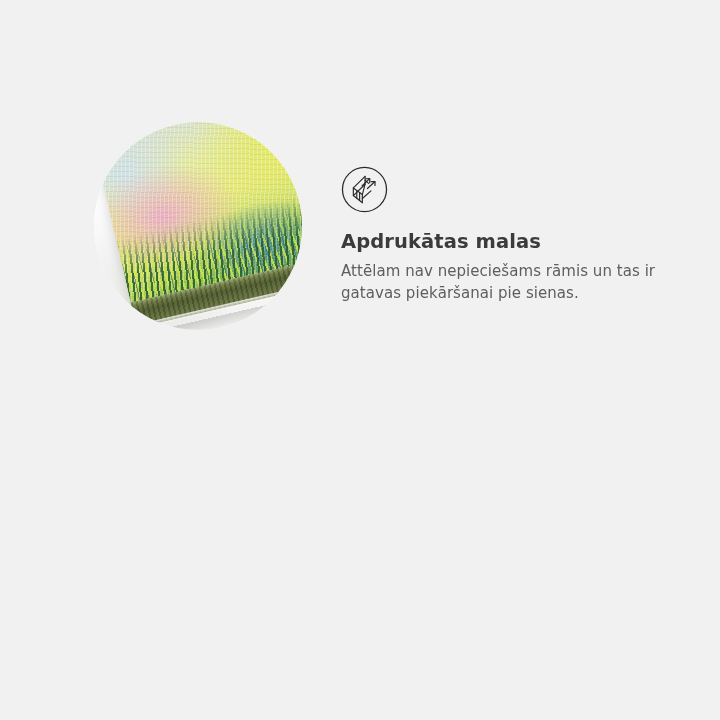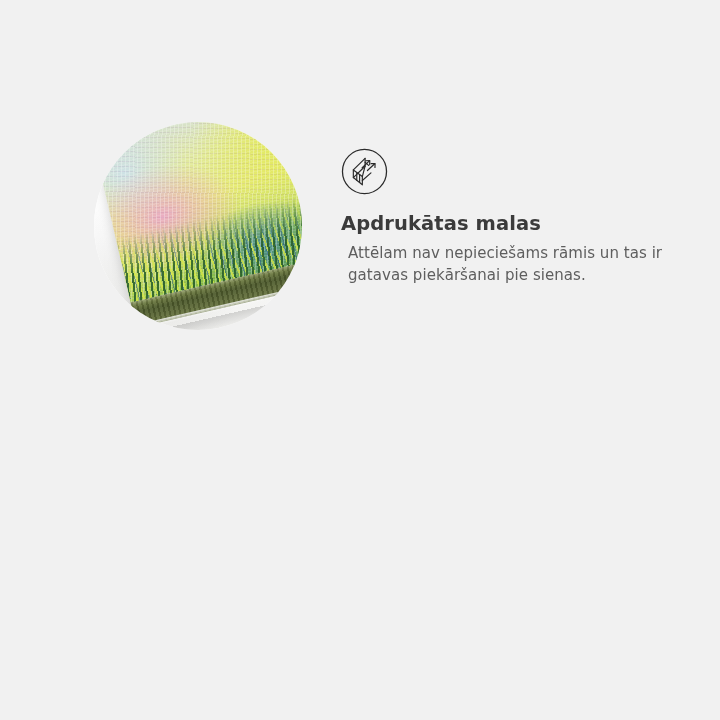--- a/index.html
+++ b/index.html
@@ -131,41 +131,41 @@
     left: 0; right: 0;
     top: 205px;
     height: 5px;
     background: linear-gradient(180deg, rgba(255,255,255,0.85), rgba(255,255,255,0.1));
   }
 
   
   .content {
     position: absolute;
   }
-  .content-1 { left: 341px; top: 148px; width: 348px; }
+  .content-1 { left: 341px; top: 166px; width: 348px; }
 
   .icon-circle {
     width: 47px;
     height: 47px;
     display: block;
   }
 
   .feature-title {
     margin: 0;
     padding: 0;
     font-size: 19.5px;
     font-weight: 700;
     color: #3b3b3b;
     letter-spacing: .1px;
     line-height: 1.2;
   }
   .title-1 { margin-top: 17px; }
 
   .feature-desc {
-    margin: 7px;
+    margin: 0;
     padding: 0;
     margin-top: 8px;
     font-size: 15px;
     line-height: 1.42;
     color: #5e5e5e;
     letter-spacing: .05px;
     max-width: 340px;
   }
 </style>
 </head>

